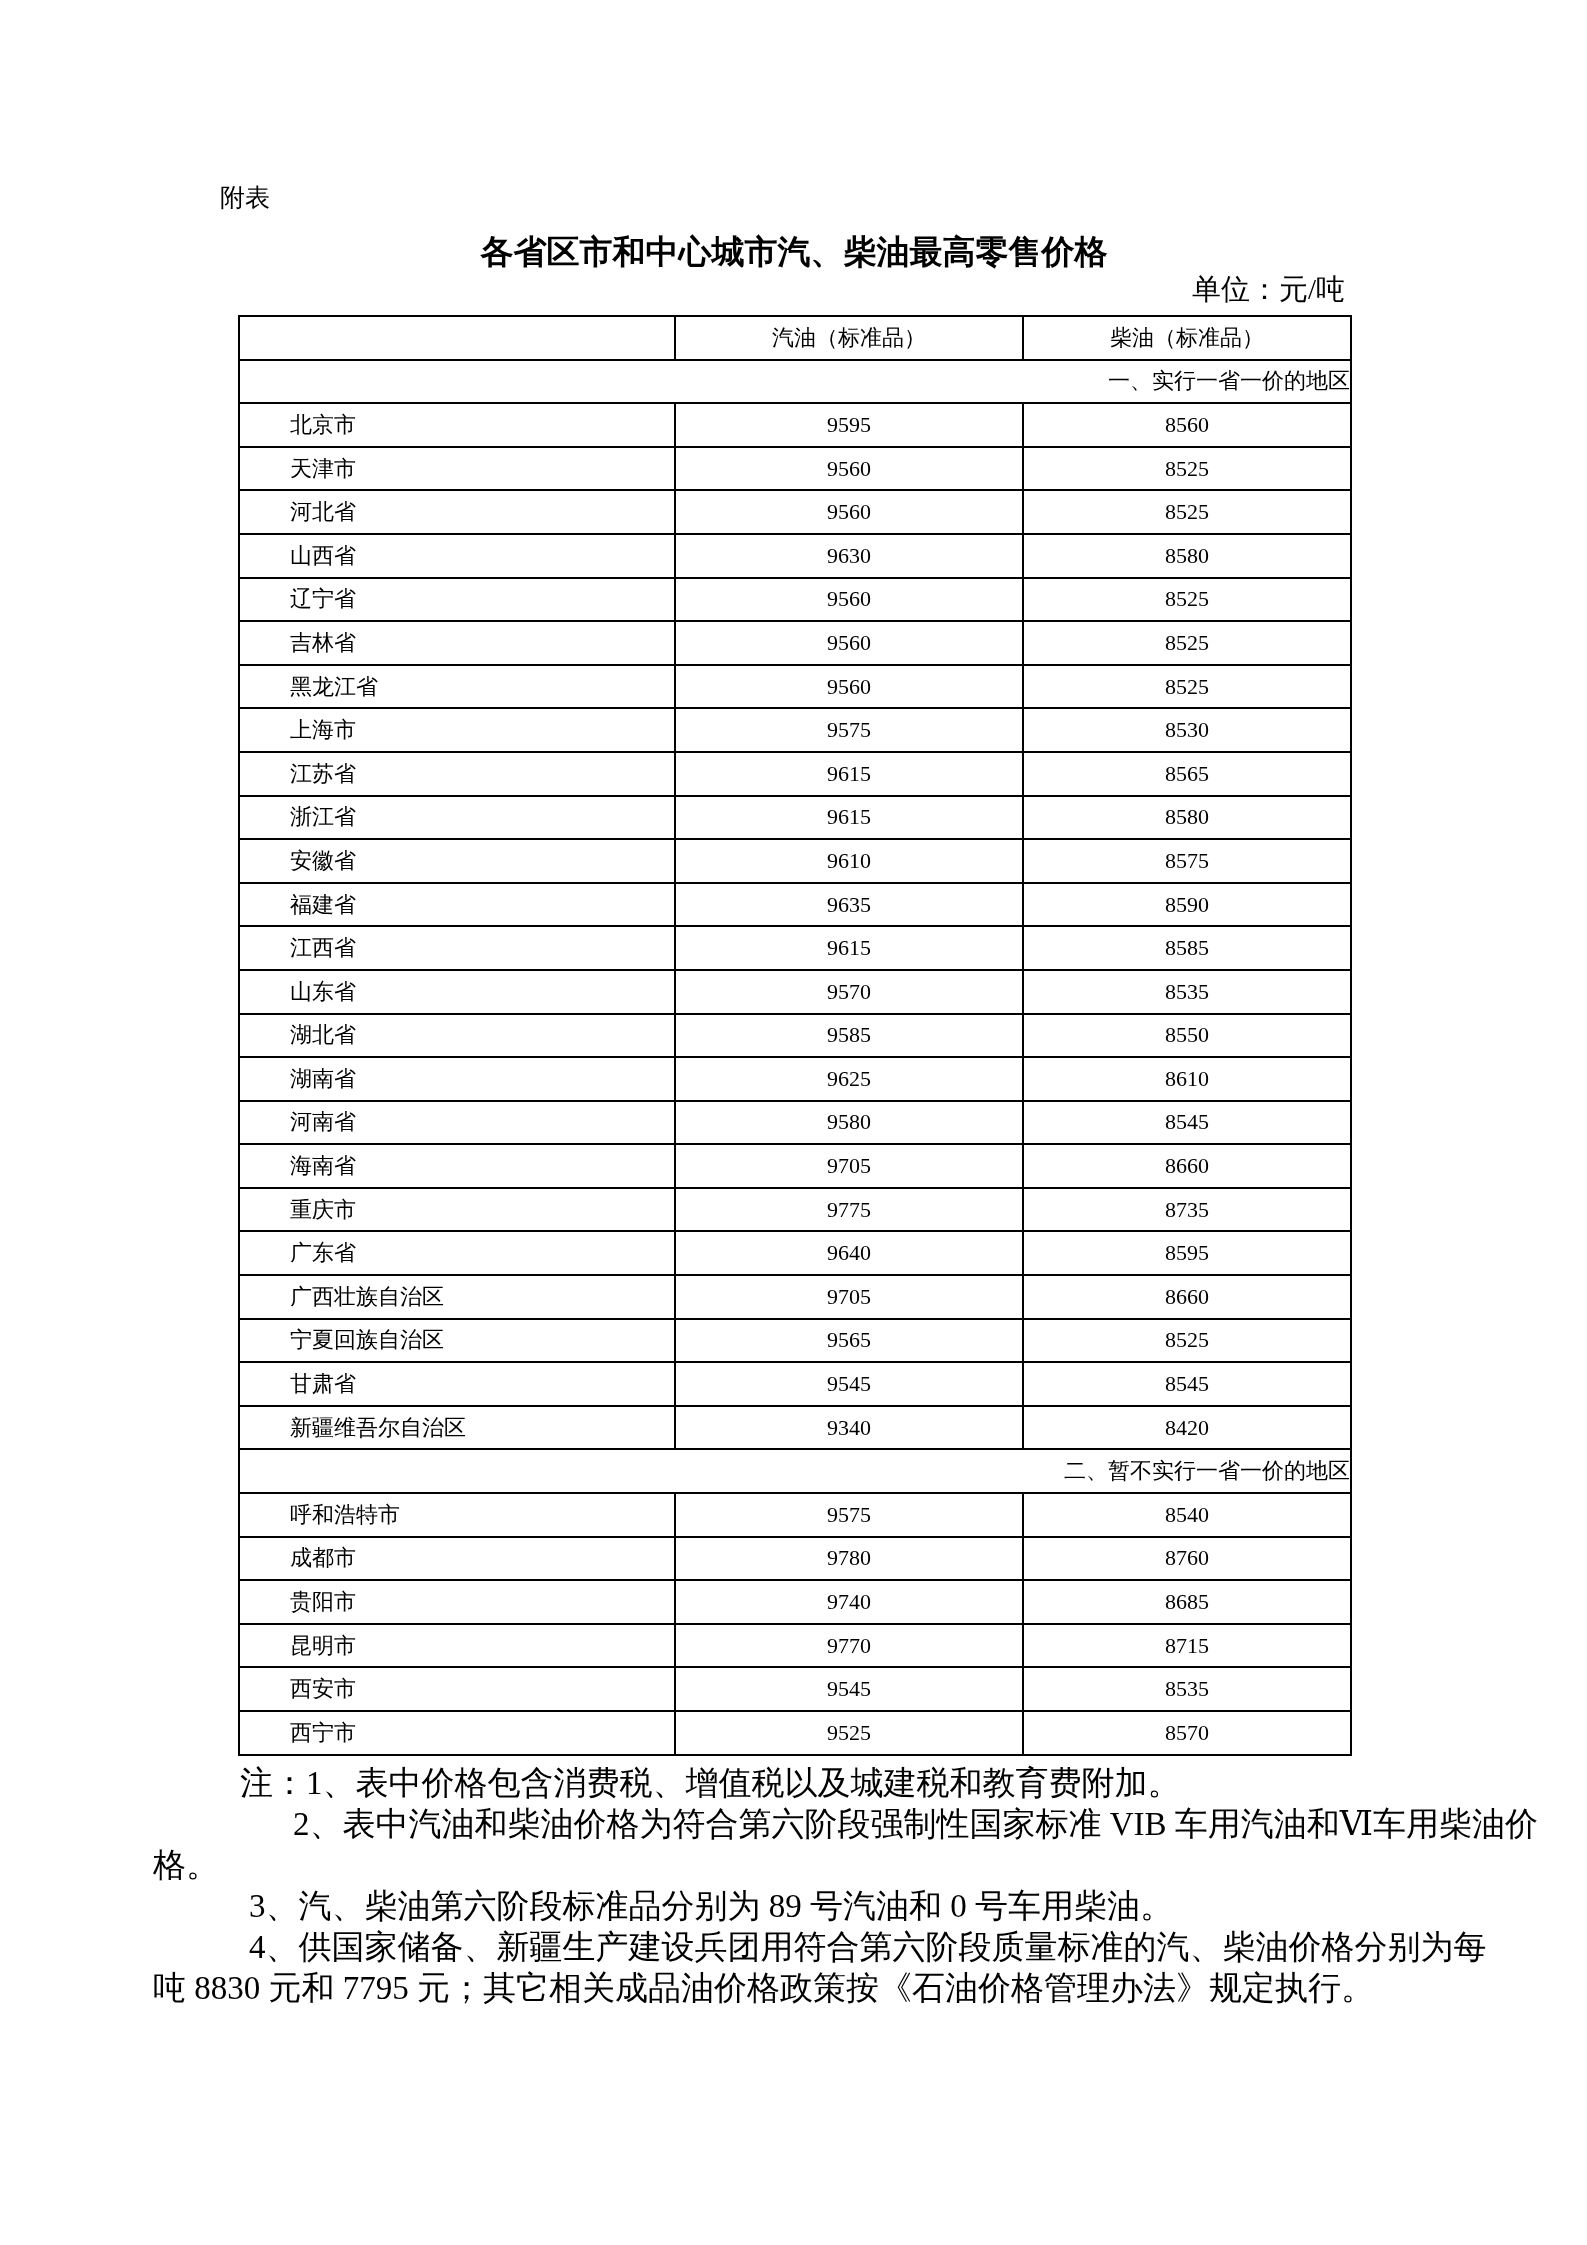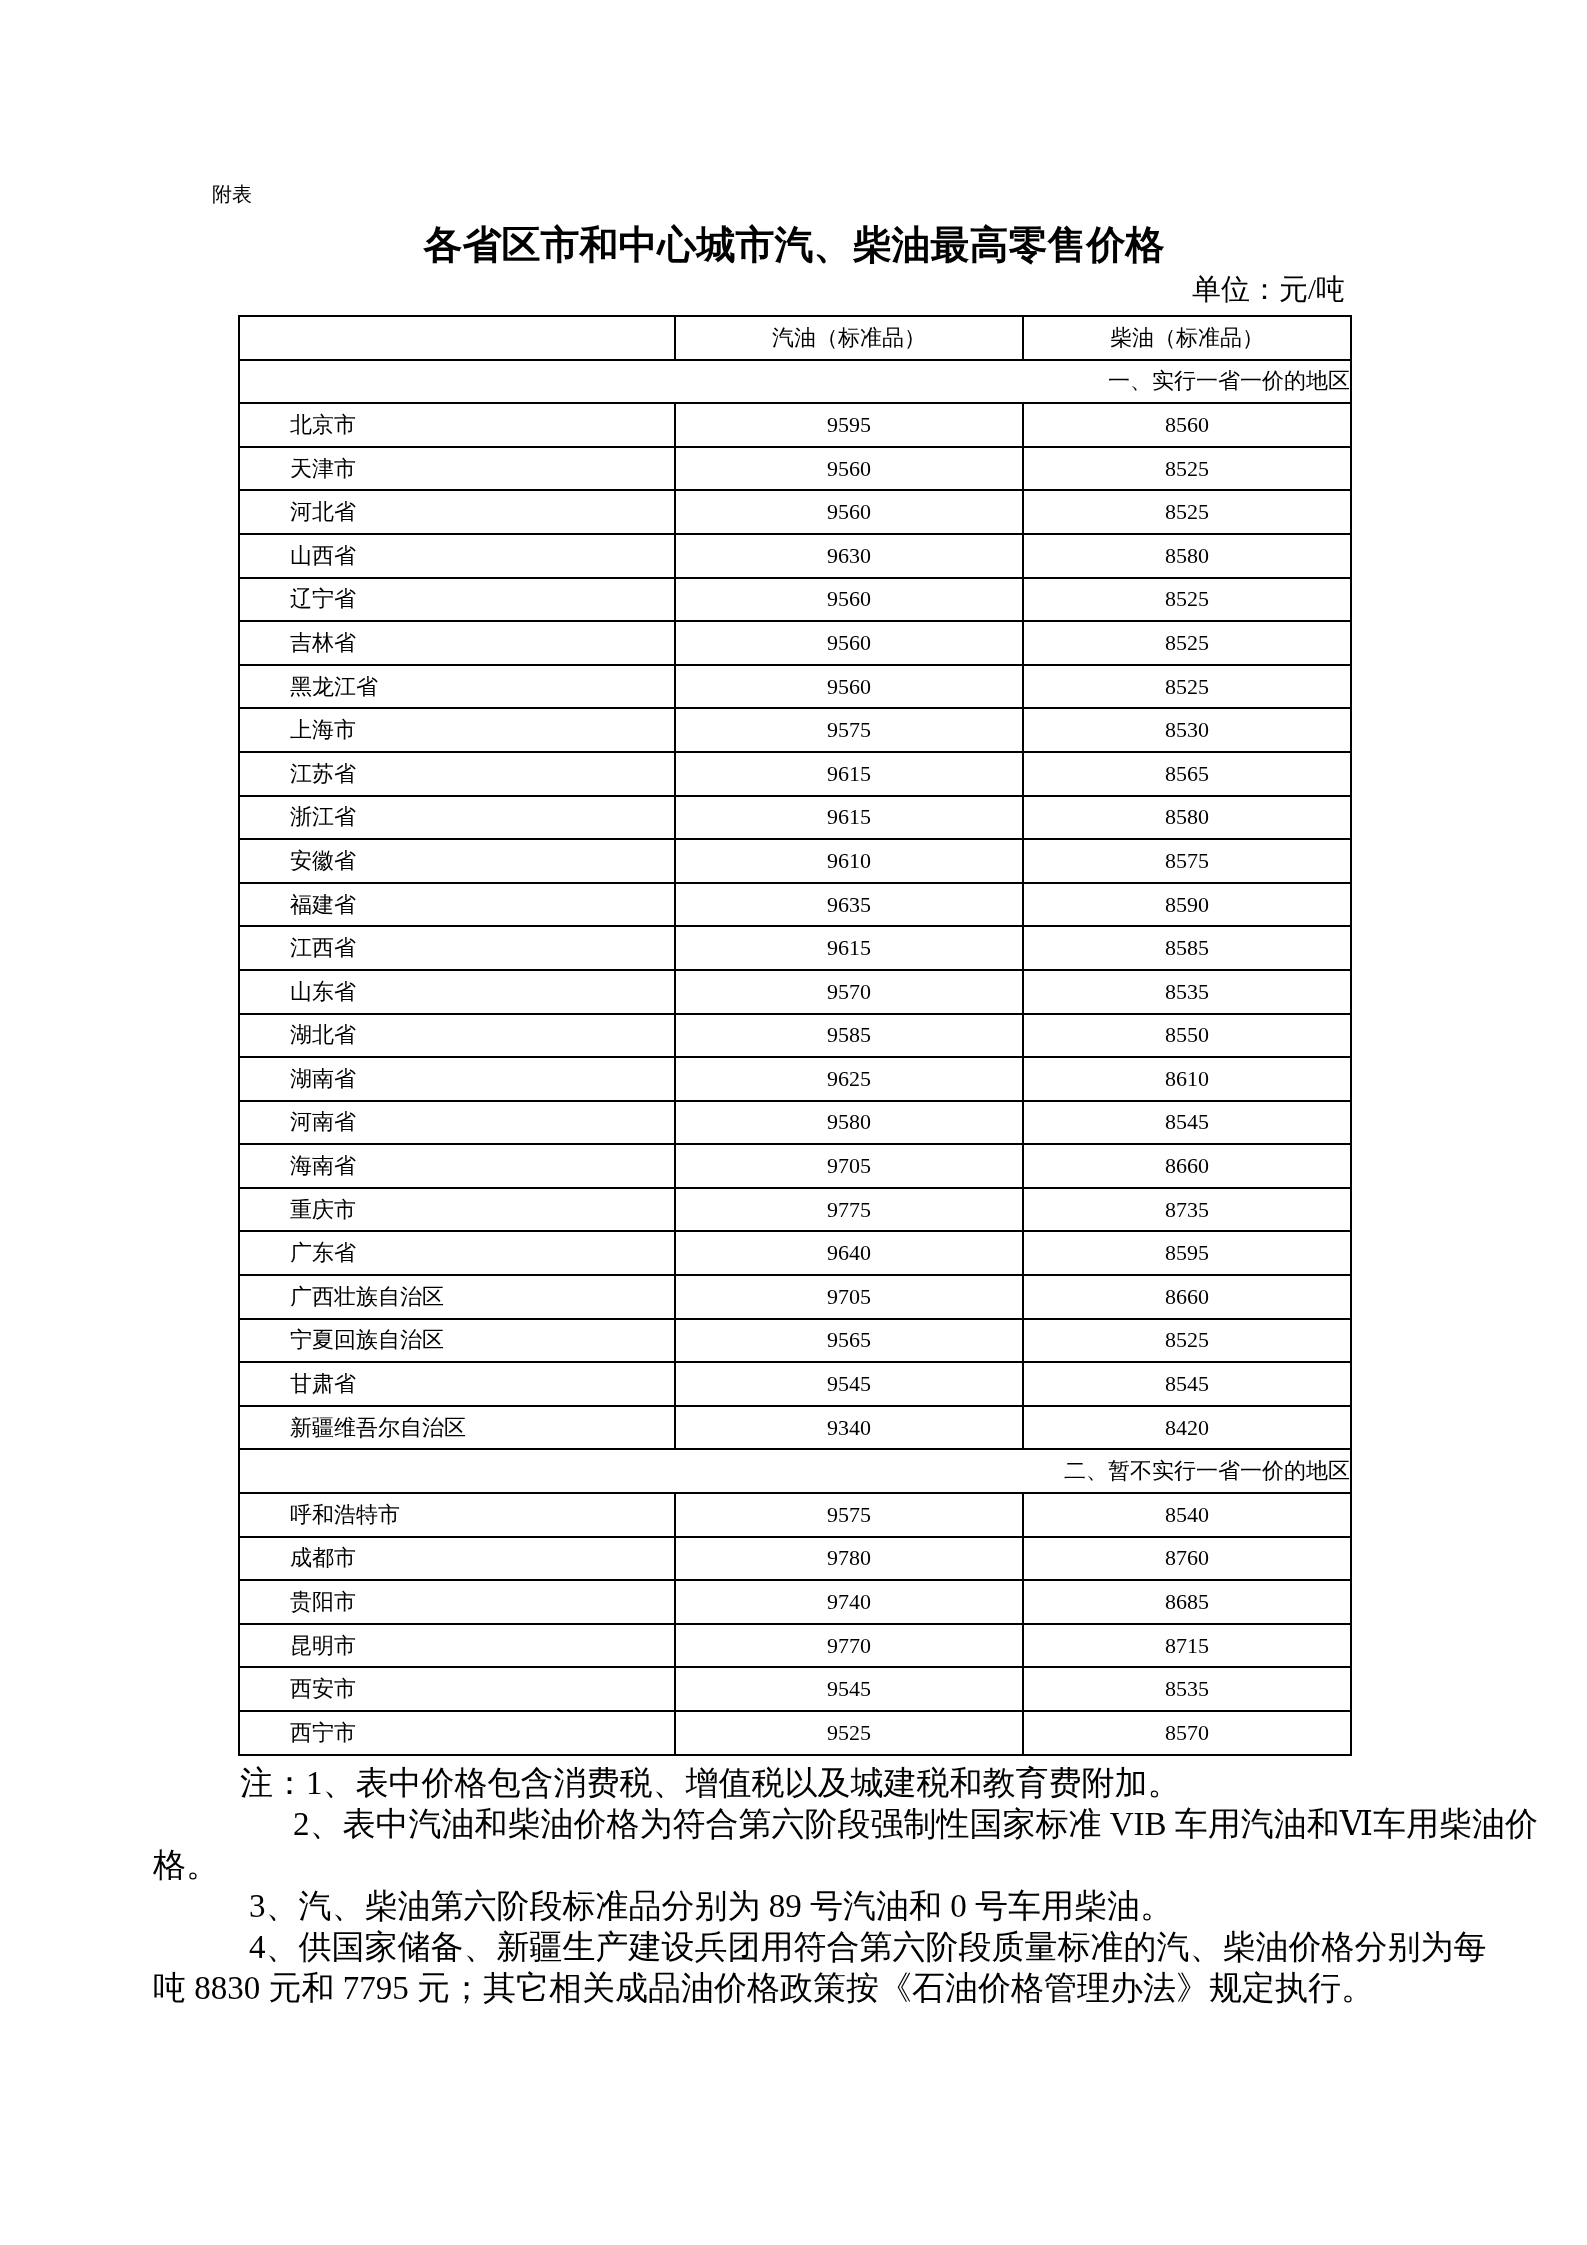--- a/index.html
+++ b/index.html
@@ -3,28 +3,28 @@
 <meta charset="utf-8">
 <style>
   html,body { margin:0; padding:0; }
   body {
     width:1587px; height:2245px;
     background:#ffffff; color:#000000;
     position:relative;
     font-family:"Liberation Serif","DejaVu Serif",serif;
   }
   .annex {
-    position:absolute; left:212px; top:181px;
-    font-size:20px;
+    position:absolute; left:220px; top:181px;
+    font-size:25px;
     text-align:right;
   }
   .doc-title {
-    position:absolute; left:238px; top:218px; width:1112px;
+    position:absolute; left:238px; top:230px; width:1112px;
     text-align:center;
-    font-size:39px; font-weight:bold;
+    font-size:33px; font-weight:bold;
     font-family:"Liberation Sans","DejaVu Sans",sans-serif;
   }
   .unit-label {
     position:absolute; left:238px; top:270px; width:1107px;
     text-align:right; font-size:29px;
   }
   table.price-table {
     position:absolute; left:238px; top:315px;
     width:1112px;
     border-collapse:collapse; table-layout:fixed;

